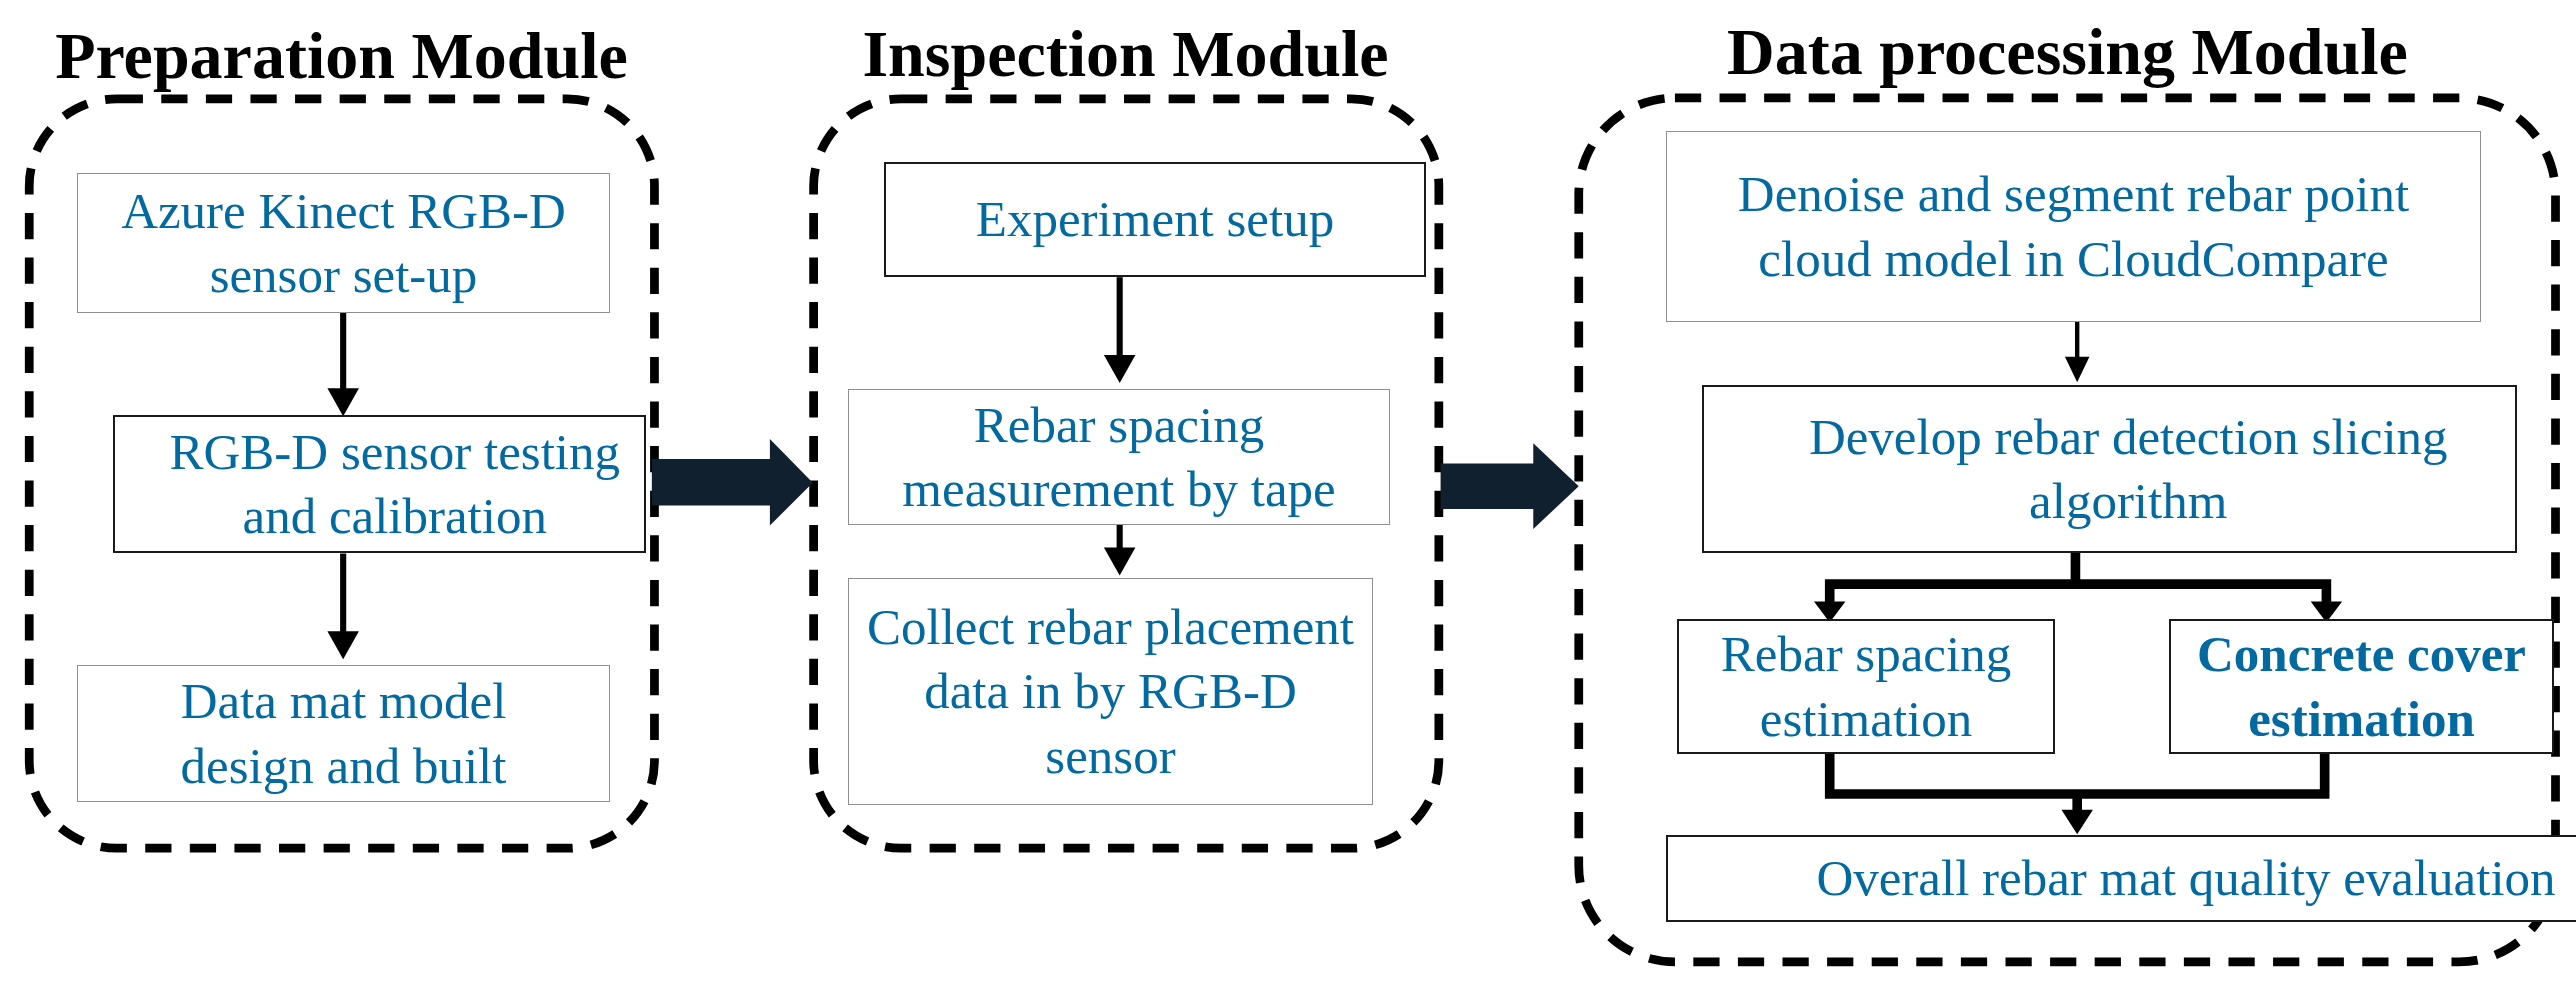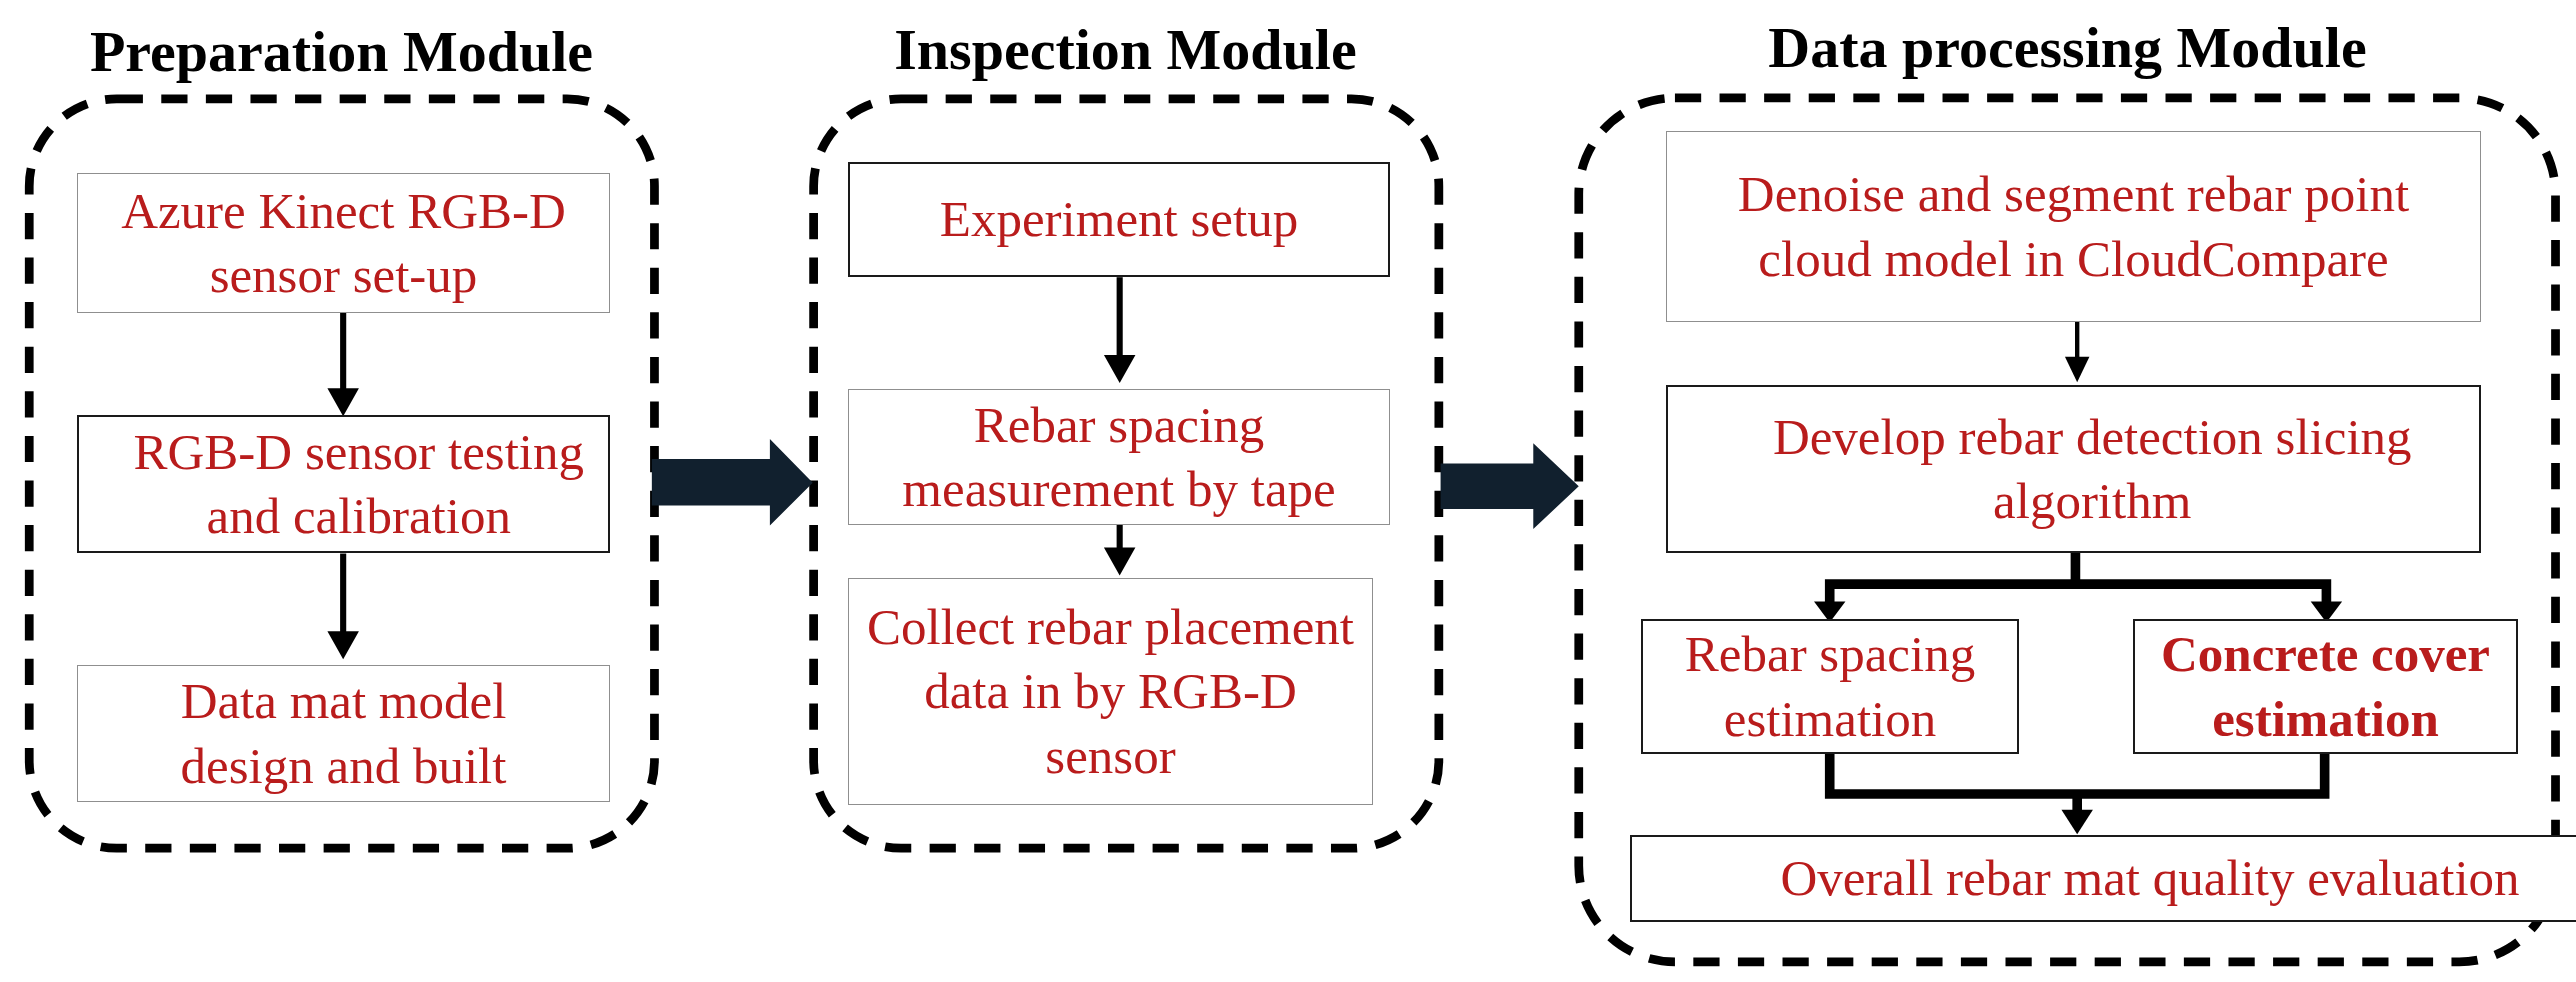--- a/index.html
+++ b/index.html
@@ -11,43 +11,43 @@
     font-family: "Liberation Serif", "DejaVu Serif", serif;
     overflow: hidden;
   }
   #diagram-layer {
     position: absolute;
     left: 0; top: 0;
     width: 2576px; height: 982px;
   }
   .module-title {
     position: absolute;
-    font-size: 58px;
+    font-size: 66px;
     font-weight: bold;
     color: #000000;
     text-align: center;
     letter-spacing: 0px;
     white-space: nowrap;
   }
   .box {
     position: absolute;
     box-sizing: border-box;
     background: #ffffff;
-    color: #b91c1c;
+    color: #0369a1;
     font-size: 51px;
     line-height: 1.26;
     text-align: center;
     white-space: pre-line;
     display: flex;
     align-items: center;
     justify-content: center;
     padding: 1.7px 3.5px;
   }
   .box.light { border: 1.7px solid #8f8f8f; }
-  .box.dark  { border: 2.6px solid #1a1a1a; }
+  .box.dark  { border: 2.6px solid #1a1a1a; margin-left: 36px; }
   .dashed-border { fill: none; stroke: #000000; stroke-width: 10; }
   .thin-line  { stroke: #000000; stroke-width: 7; fill: none; }
   .thinner-line { stroke: #000000; stroke-width: 5; fill: none; }
   .thick-line { stroke: #000000; stroke-width: 11; fill: none; }
   .arrow-head { fill: #000000; stroke: none; }
   .block-arrow { fill: #11202e; stroke: none; }
 </style>
 </head>
 <body>
 

